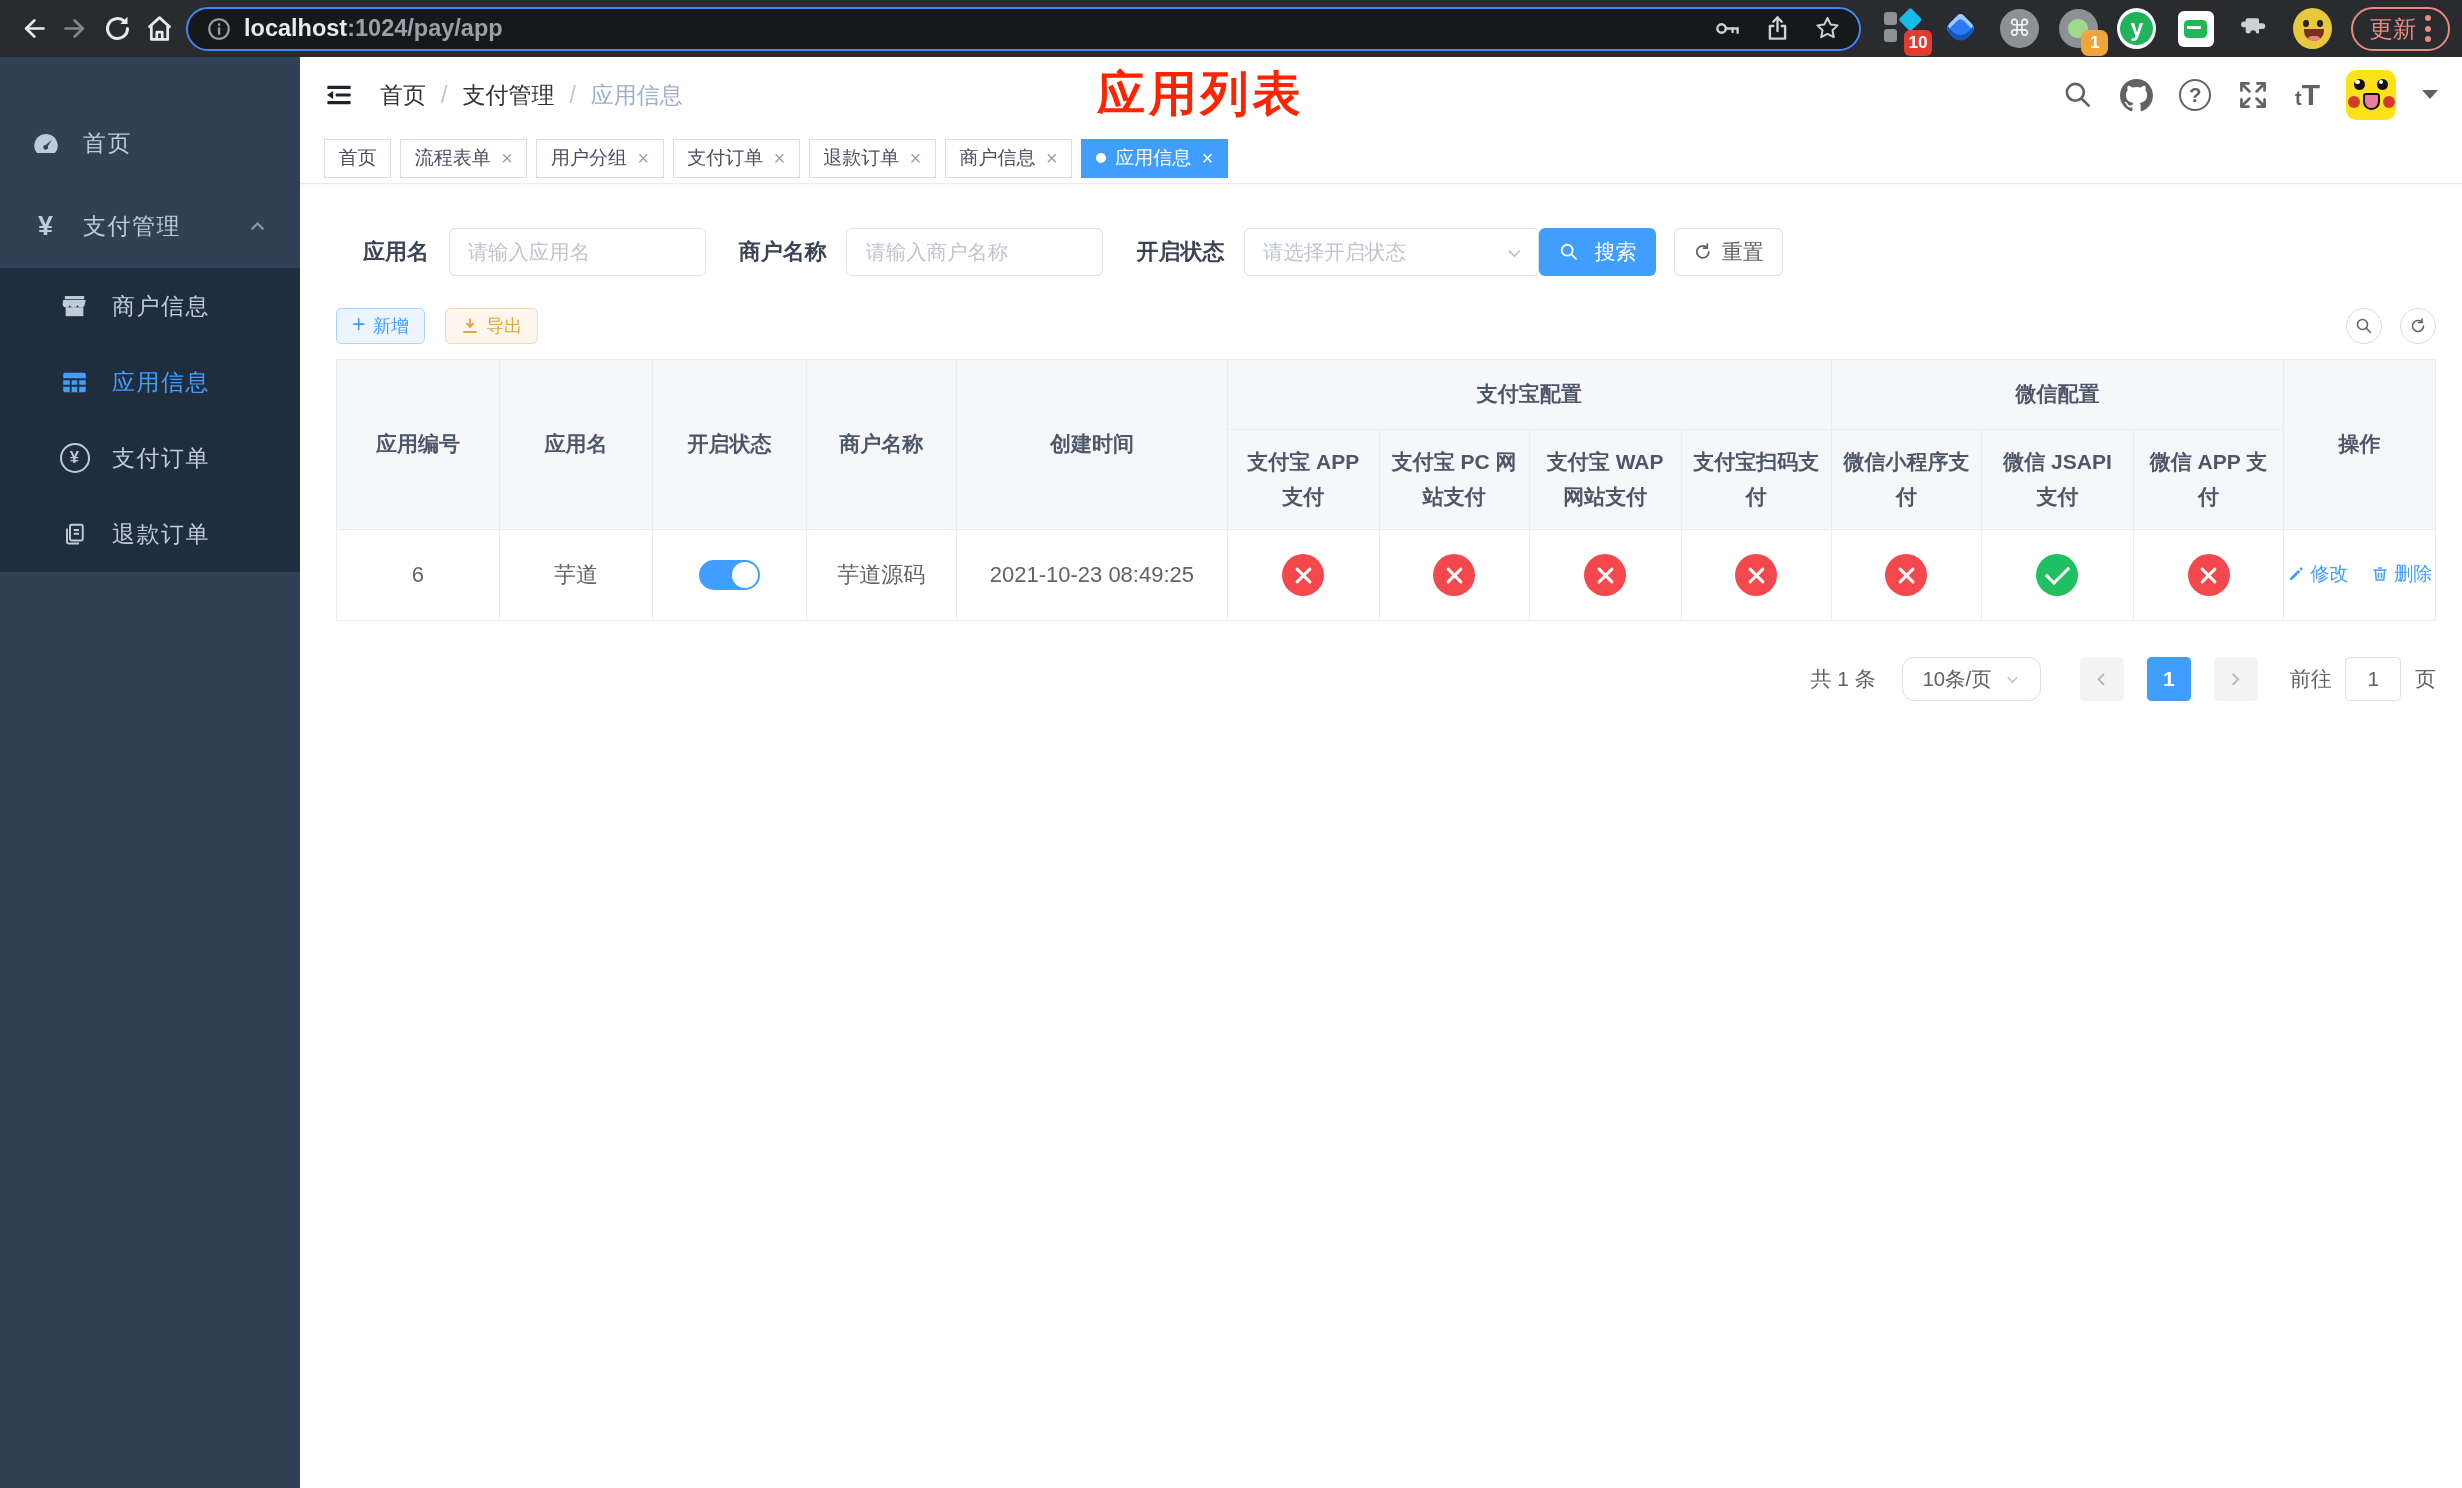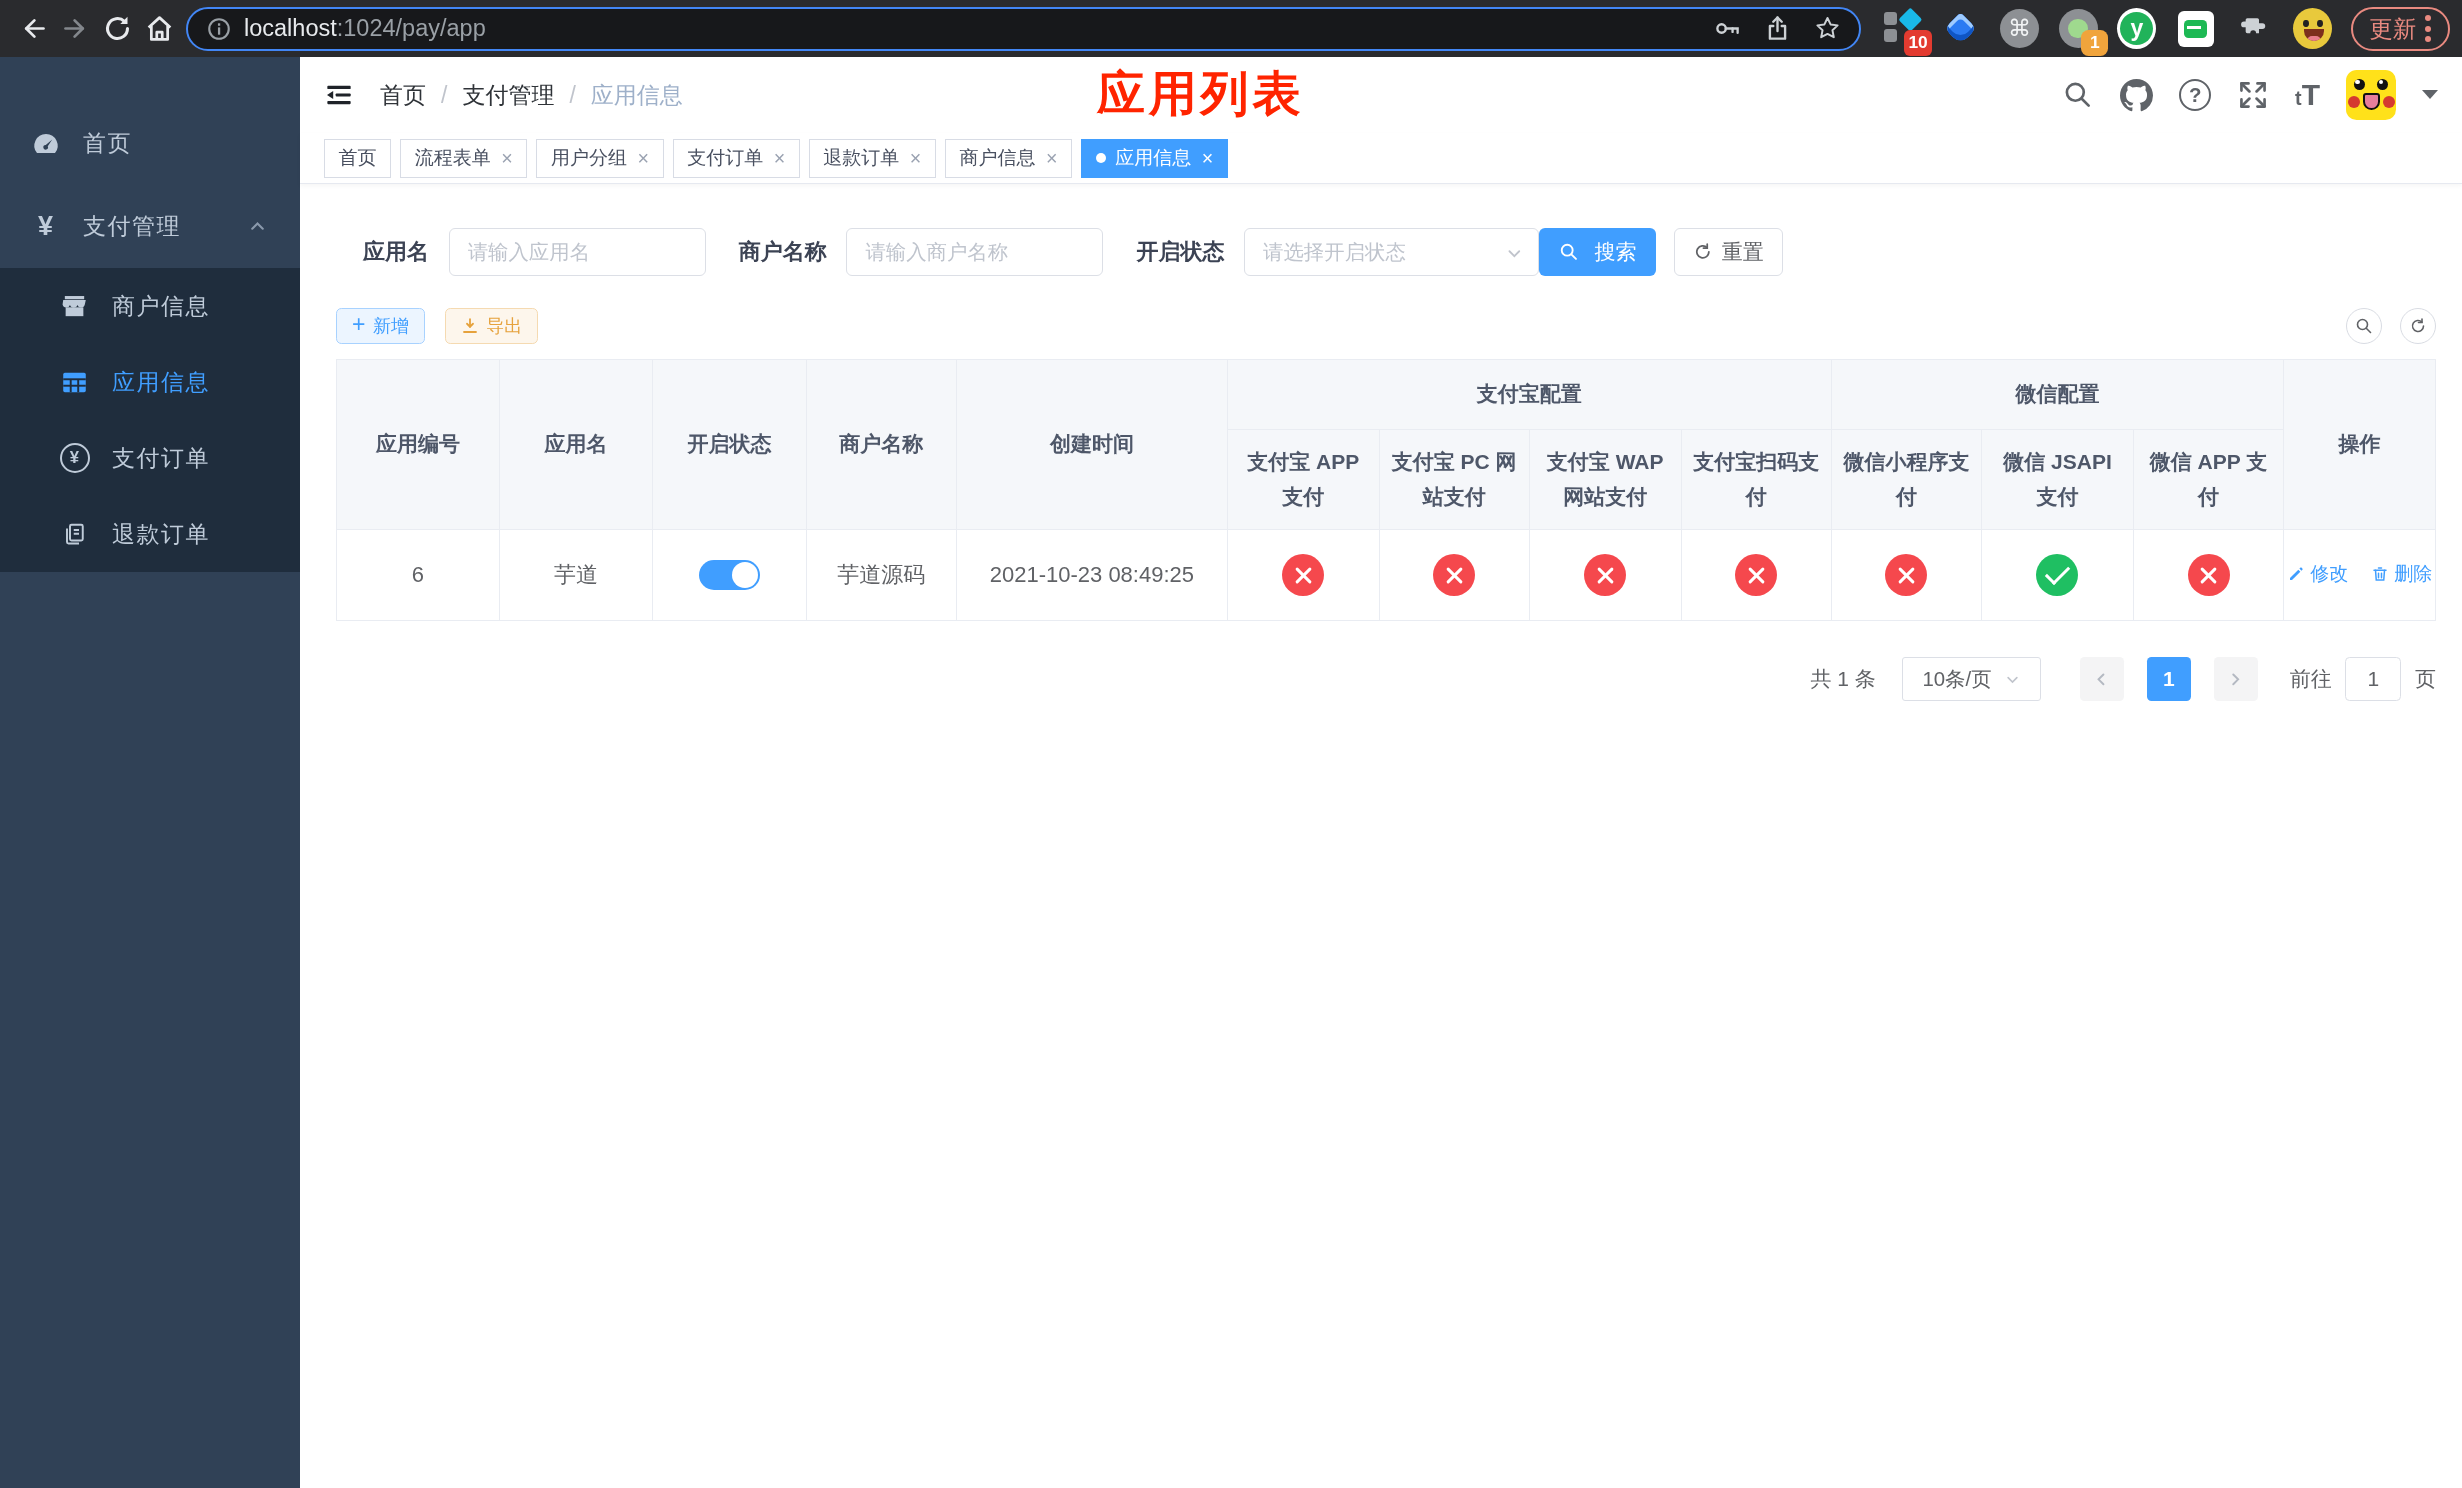--- a/index.html
+++ b/index.html
@@ -5,21 +5,21 @@
   * { margin:0; padding:0; box-sizing:border-box; }
   html,body { width:2462px; height:1489px; overflow:hidden; }
   body { font-family:"Liberation Sans","DejaVu Sans",sans-serif; background:#fff; }
   svg { display:block; }
 
   
   .browser-bar { height:57px; background:#2a2b2e; display:flex; align-items:center; padding:0 12px; }
   .nav-btn { width:42px; height:42px; border-radius:50%; display:flex; align-items:center; justify-content:center; flex:0 0 auto; }
   .url-bar { flex:1; height:44px; background:#17181b; border:2.3px solid #4286f5; border-radius:24px;
              display:flex; align-items:center; padding:0 18px; margin:0 10.6px 0 6px; min-width:0; }
-  .url-text { font-size:23.5px; color:#e8eaed; margin-left:12px; white-space:nowrap; }
+  .url-text { font-size:23.5px; color:#e8eaed; margin-left:12px; white-space:nowrap;font-weight:bold; }
   .url-dim { color:#9aa0a6; }
   .url-spacer { flex:1; }
   .url-right { display:flex; align-items:center; gap:23px; }
   .ext-cluster { display:flex; align-items:center; gap:19.7px; padding:0 10.6px; flex:0 0 auto; }
   .ext { position:relative; width:39px; height:39px; display:flex; align-items:center; justify-content:center; }
   .badge { position:absolute; right:-10.6px; bottom:-7.6px; min-width:27px; height:26px; padding:0 4.5px; border-radius:6px;
            background:#e33b30; color:#fff; font-size:17.4px; font-weight:700; display:flex; align-items:center; justify-content:center; }
   .badge.orange { background:#f0a43c; border-radius:7.6px; }
   .sq { position:absolute; width:13px; height:13px; border-radius:3px; background:#8d9094; }
   .diamond { position:absolute; width:16.7px; height:16.7px; background:#19b9e9; transform:rotate(45deg); right:3px; top:1.5px; border-radius:2.3px; }
@@ -142,21 +142,21 @@
   .status-circle.ok { background:#1fbf62; }
   .status-circle.ok::before { content:''; width:19.7px; height:9.8px; border-left:3px solid #fff; border-bottom:3px solid #fff;
                               transform:rotate(-45deg); margin-top:-5.3px; }
   .ops { white-space:nowrap; }
   .ops a { color:#409eff; font-size:19px; text-decoration:none; display:inline-flex; align-items:center; gap:5.3px; }
   .ops a + a { margin-left:16.7px; }
 
   
   .pagination { display:flex; align-items:center; justify-content:flex-end; margin-top:36px; font-size:21px; color:#606266; }
   .pg-total { margin-right:26px; }
-  .pg-size { width:139px; height:44px; border:1.5px solid #dcdfe6; border-radius:3px; display:flex; align-items:center; justify-content:center;
+  .pg-size { width:139px; height:44px; border:1.5px solid #dcdfe6; border-radius:12px; display:flex; align-items:center; justify-content:center;
              gap:13.6px; font-size:20.4px; color:#606266; margin-right:39px; cursor:pointer; }
   .pg-btn { width:44px; height:44px; border-radius:4.5px; background:#f4f4f5; display:flex; align-items:center; justify-content:center;
             color:#b4b9c2; cursor:pointer; }
   .pg-page { width:44px; height:44px; border-radius:4.5px; background:#409eff; color:#fff; font-weight:700; display:flex; align-items:center;
              justify-content:center; margin:0 23px; cursor:pointer; }
   .pg-goto { display:flex; align-items:center; margin-left:32px; gap:13.6px; }
   .pg-input { width:56px; height:44px; border:1.5px solid #dcdfe6; border-radius:4.5px; text-align:center; font-size:21px; color:#606266;
               outline:none; font-family:inherit; }
 </style>
 </head>

